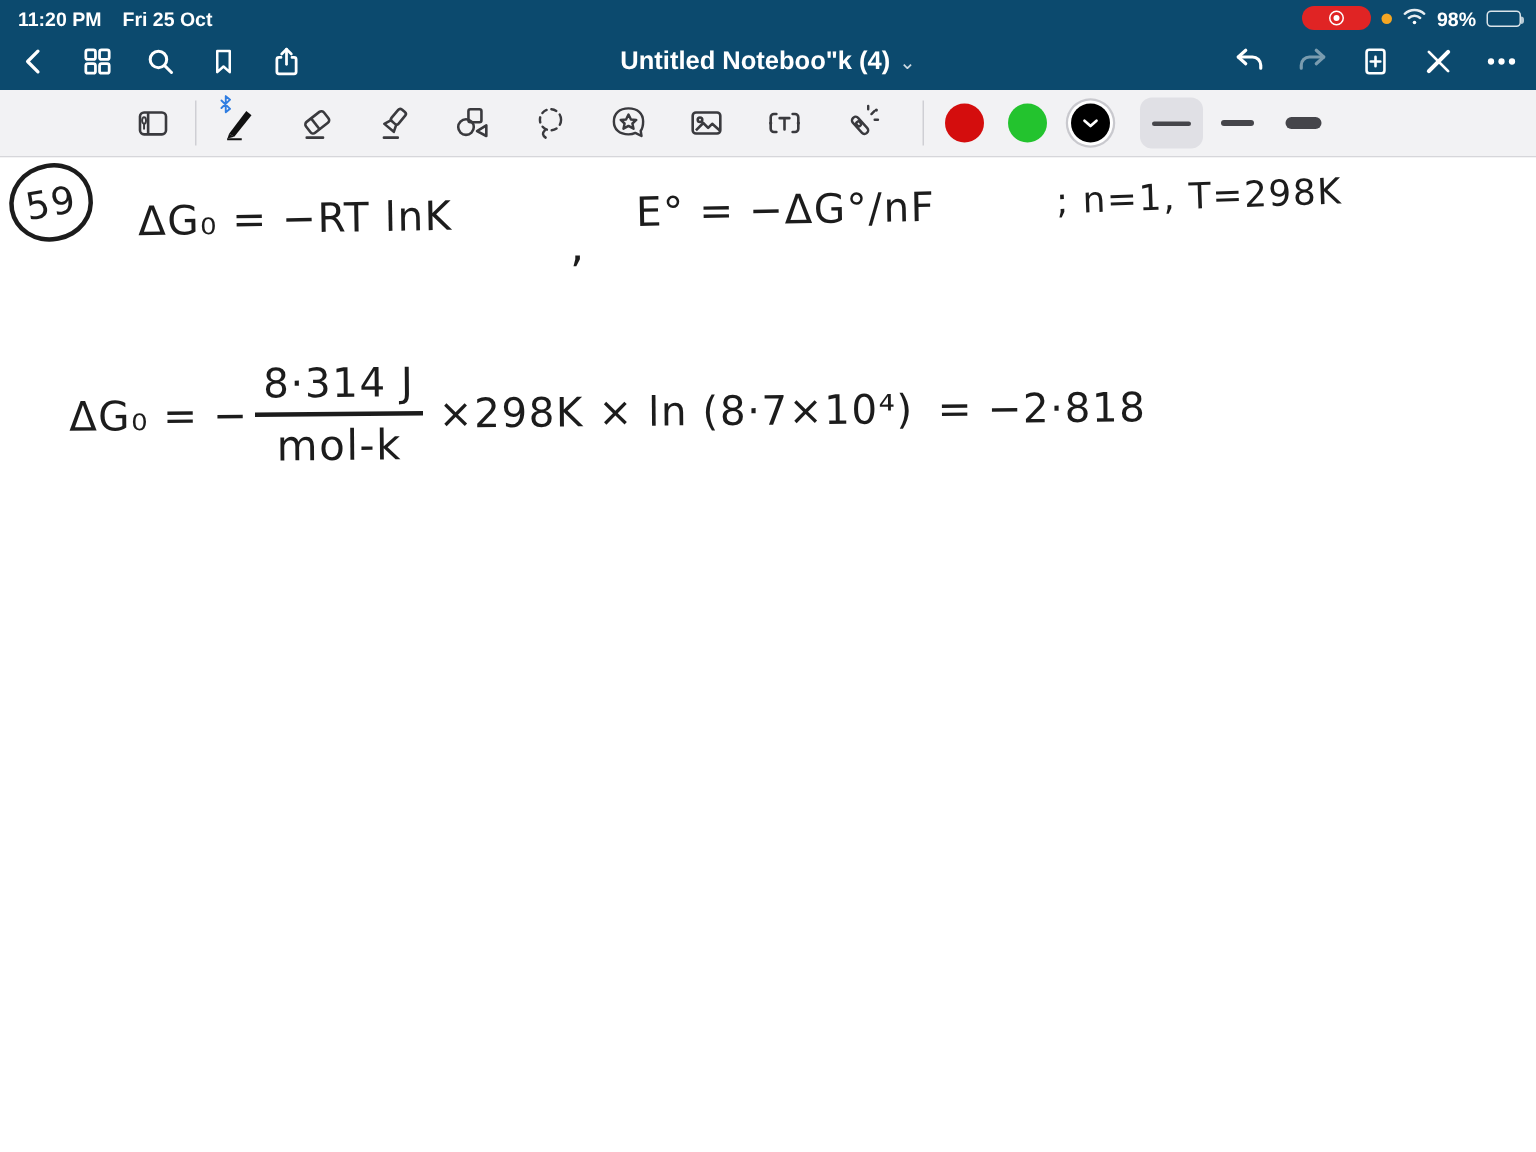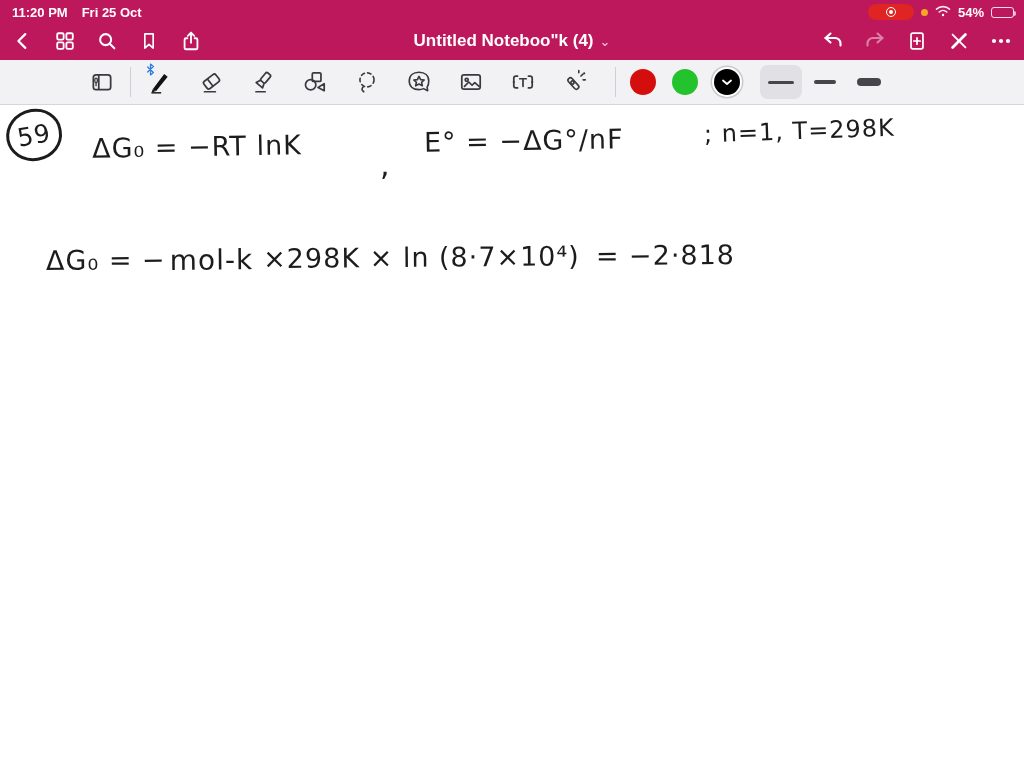--- a/index.html
+++ b/index.html
@@ -1,21 +1,21 @@
 <!DOCTYPE html>
 <html><head>
 <meta charset="utf-8">
 <style>
   * { margin:0; padding:0; box-sizing:border-box; }
   html,body { width:1024px; height:768px; overflow:hidden; background:#fff;
               font-family:"Liberation Sans", sans-serif; }
   .app { width:1024px; height:768px; display:flex; flex-direction:column; }
 
   
-  .topbar { background:#be185d; color:#fff; flex:0 0 60px; }
+  .topbar { background:#0c4a6e; color:#fff; flex:0 0 60px; }
   .statusbar { height:22px; display:flex; justify-content:space-between;
                align-items:center; padding:2px 10px 0 12px; font-size:13px; font-weight:bold; }
   .status-left { display:flex; gap:14px; }
   .status-right { display:flex; align-items:center; gap:7px; }
   .rec-pill { width:46px; height:16px; background:#e02424; border-radius:9px;
               display:flex; align-items:center; justify-content:center; }
   .rec-ring { width:10px; height:10px; border:1.6px solid #fff; border-radius:50%;
               display:flex; align-items:center; justify-content:center; }
   .rec-dot { width:4px; height:4px; background:#fff; border-radius:50%; }
   .orange-dot { width:7px; height:7px; border-radius:50%; background:#f5a623; }
@@ -92,21 +92,21 @@
             </span>
         </span>
         <span class="orange-dot"></span>
         <span>
           <svg width="16" height="12" viewBox="0 0 16 12" fill="none" stroke="#fff" stroke-width="1.6" stroke-linecap="round">
             <path d="M1.5 4.2 a9.5 9.5 0 0 1 13 0" opacity=".9"></path>
             <path d="M4.2 7 a5.6 5.6 0 0 1 7.6 0" opacity=".9"></path>
             <circle cx="8" cy="10" r="1.2" fill="#fff" stroke="none"></circle>
           </svg>
         </span>
-        <span>54%</span>
+        <span>98%</span>
         <span class="batt">
           <span class="batt-fill"></span><span class="batt-nub"></span>
         </span>
       </div>
     </div>
 
     <div class="navrow">
       <div class="nav-left">
         <span class="icon-btn">
           <svg width="22" height="22" viewBox="0 0 24 24" fill="none" stroke="#fff" stroke-width="2.4" stroke-linecap="round" stroke-linejoin="round">
@@ -303,19 +303,20 @@
     <span class="hw circle-num">59</span>
 
     <span class="hw l1a">ΔG₀ = −RT lnK</span>
     <span class="hw l1comma">,</span>
     <span class="hw l1b">E° = −ΔG°/nF</span>
     <span class="hw l1c">; n=1, T=298K</span>
 
     <div class="line2">
       <span>ΔG₀ = −</span>
       <span class="frac">
+        <span class="frac-num">8·314 J</span>
         <span class="frac-den">mol-k</span>
       </span>
       <span>×298K × ln (8·7×10⁴)</span>
       <span class="l2res">= −2·818</span>
     </div>
   </main>
 </div>
 
 </body></html>

